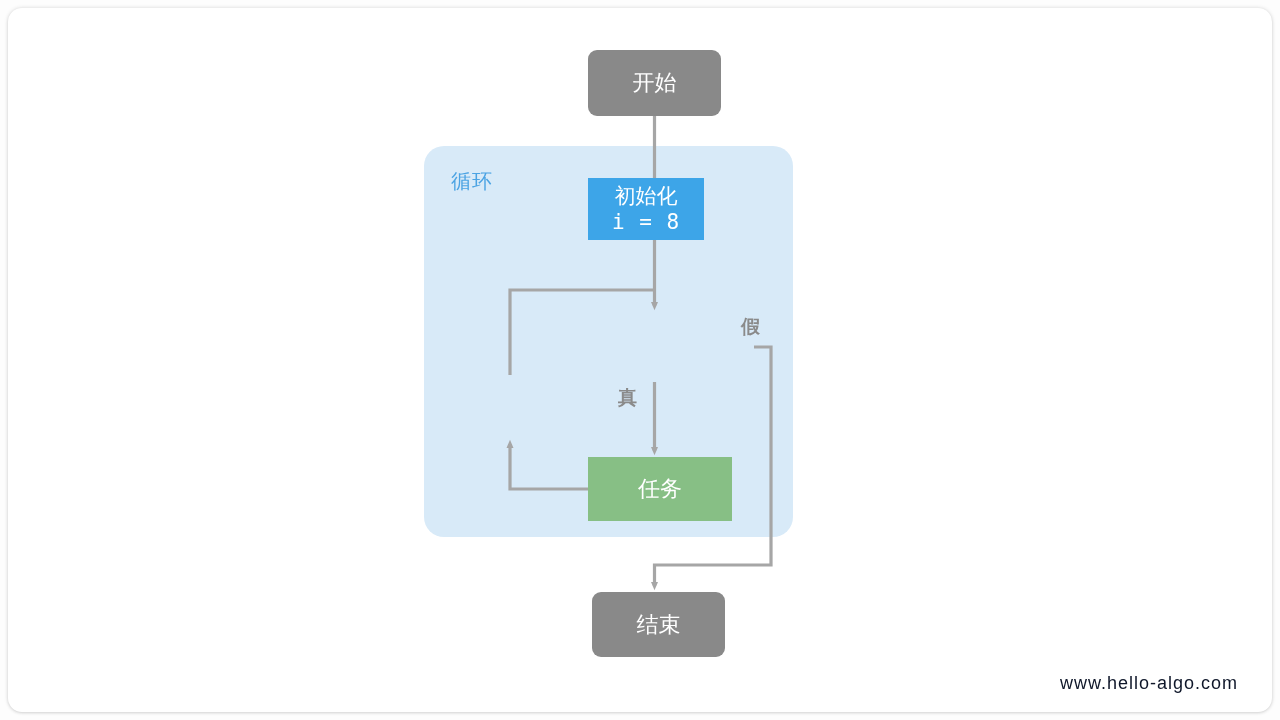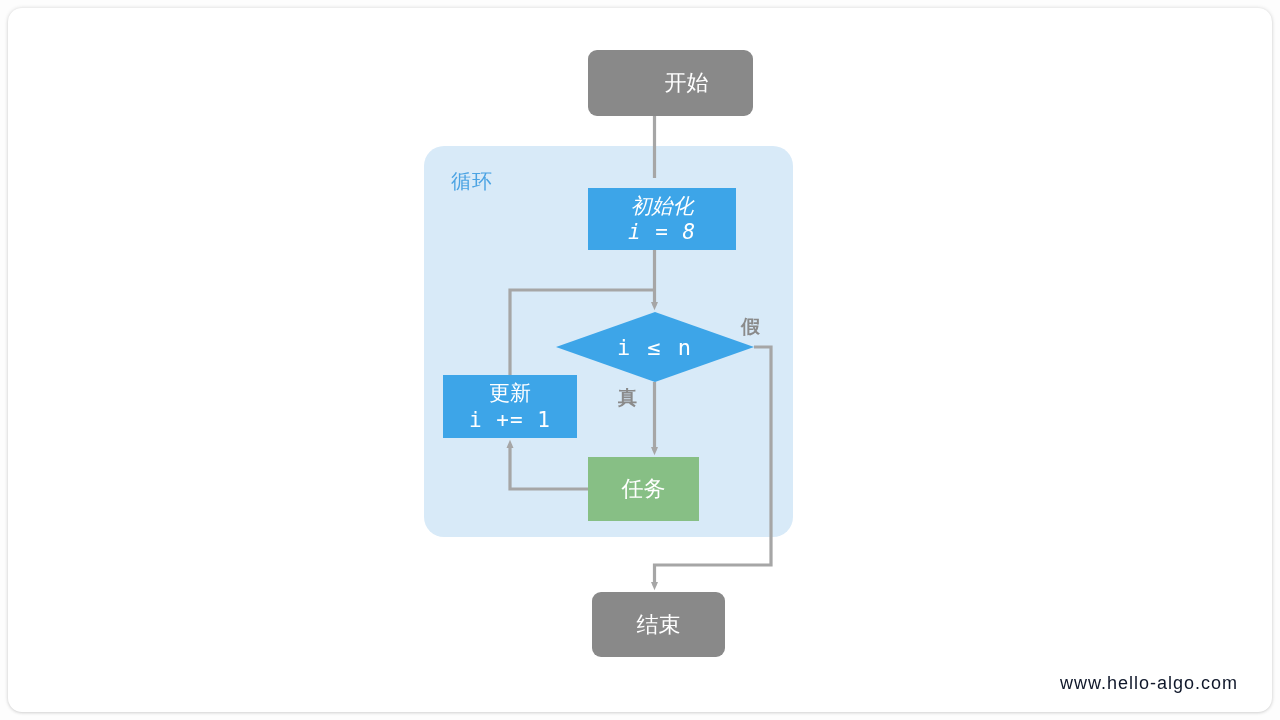--- a/index.html
+++ b/index.html
@@ -133,24 +133,24 @@
     position: absolute;
     font-size: 19px;
     font-weight: bold;
     color: #8a8a8a;
     white-space: nowrap;
   }
   .label-true  { left: 618px; top: 385px; }
   .label-false { left: 741px; top: 314px; }
 
   
-  .n-start  { left: 588px; top: 50px;  width: 133px; height: 66px; padding-left: 32px; }
-  .n-init   { left: 588px; top: 188px; width: 148px; height: 62px; font-style: italic; }
+  .n-start  { left: 588px; top: 50px;  width: 133px; height: 66px; }
+  .n-init   { left: 588px; top: 178px; width: 116px; height: 62px; }
   .n-update { left: 443px; top: 375px; width: 134px; height: 63px; }
-  .n-task   { left: 588px; top: 457px; width: 111px; height: 64px; }
+  .n-task   { left: 588px; top: 457px; width: 144px; height: 64px; }
   .n-end    { left: 592px; top: 592px; width: 133px; height: 65px; }
 
   
   .watermark {
     position: absolute;
     right: 42px;
     bottom: 26px;
     font-family: Liberation Sans, sans-serif;
     font-size: 18px;
     color: #0f172a;
@@ -191,32 +191,24 @@
 
   <div class="node node-terminal n-start">
     <span class="line-cn" style="font-size:22px">开始</span>
   </div>
 
   <div class="node node-process n-init">
     <span class="line-cn">初始化</span>
     <span class="line-mono">i = 8</span>
   </div>
 
-  <div class="decision">
-    <div class="dia"></div>
-    <div class="dia-text">i ≤ n</div>
-  </div>
 
   <div class="branch-label label-true">真</div>
   <div class="branch-label label-false">假</div>
 
-  <div class="node node-process n-update">
-    <span class="line-cn">更新</span>
-    <span class="line-mono">i += 1</span>
-  </div>
 
   <div class="node node-task n-task">
     <span class="line-cn" style="font-size:22px">任务</span>
   </div>
 
   <div class="node node-terminal n-end">
     <span class="line-cn" style="font-size:22px">结束</span>
   </div>
 
   <div class="watermark">www.hello-algo.com</div>

